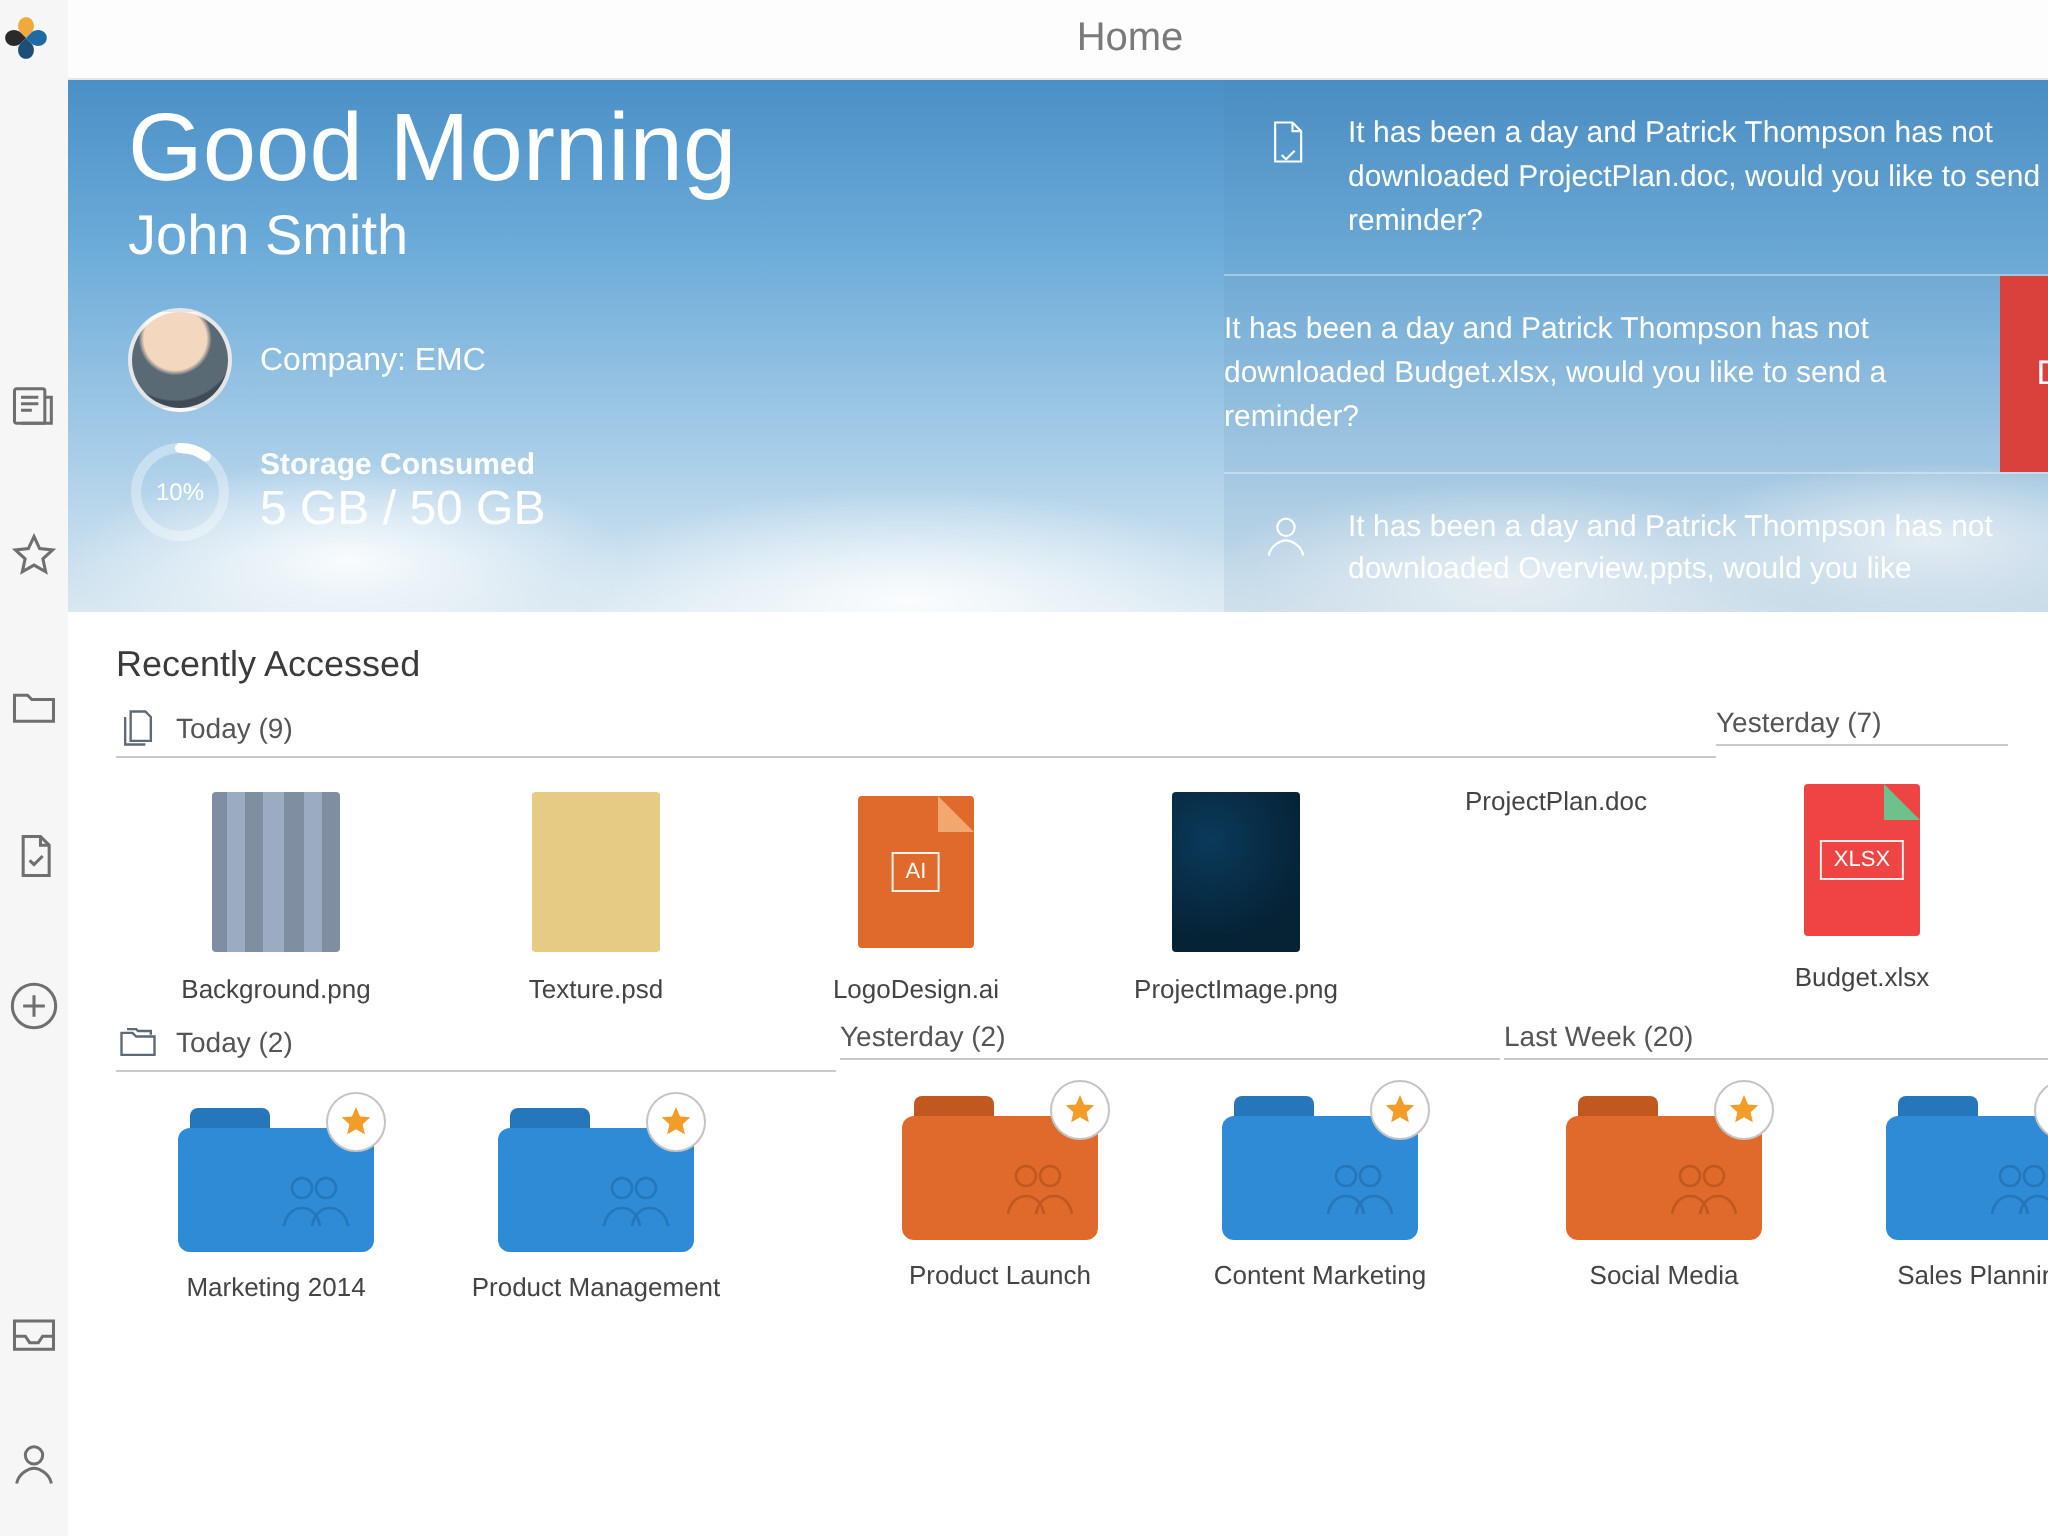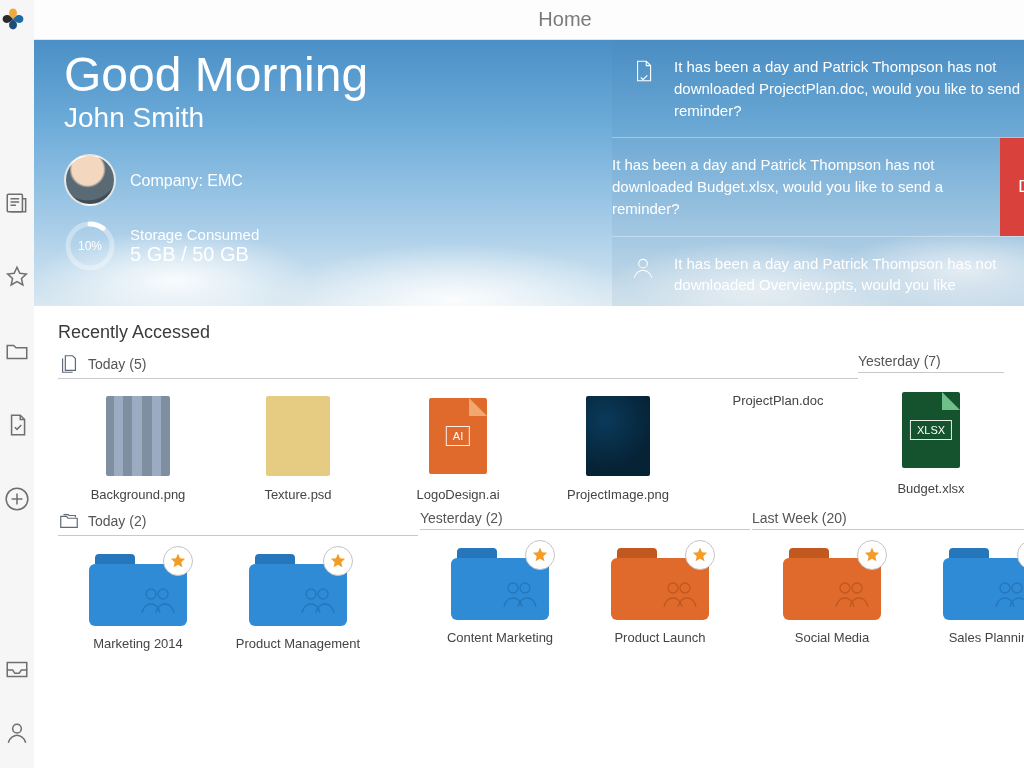--- a/index.html
+++ b/index.html
@@ -30,22 +30,22 @@
   .hero-inner { position: relative; z-index: 2; padding: 10px 0 0 30px; width: 450px; }
   .greeting { font-size: 48px; font-weight: 100; line-height: 1.05; }
   .username { font-size: 28px; font-weight: 200; margin-top: 2px; }
   .profile { display: flex; align-items: center; gap: 14px; margin-top: 20px; }
   .avatar { width: 52px; height: 52px; border-radius: 50%; background: radial-gradient(circle at 45% 28%, #f4d7bf 0 36%, #5a6a75 42% 70%, #3f4c55 72% 100%); border: 2px solid rgba(255,255,255,0.85); }
   .profile-lines { font-size: 16px; font-weight: 300; line-height: 1.35; }
   .storage-row { display: flex; align-items: center; gap: 14px; margin-top: 14px; }
   .gauge { width: 52px; height: 52px; position: relative; }
   .gauge svg { transform: rotate(-90deg); }
   .gauge-label { position: absolute; inset: 0; display: flex; align-items: center; justify-content: center; font-size: 12px; font-weight: 300; }
-  .storage-lines .lbl { font-size: 15px; font-weight: 400; }
-  .storage-lines .val { font-size: 20px; font-weight: 200; }
+  .storage-lines .lbl { font-size: 15px; font-weight: 700; }
+  .storage-lines .val { font-size: 24px; font-weight: 200; }
 
   
   .notices { position: absolute; top: 0; right: 0; width: 484px; z-index: 3; }
   .notice { display: flex; align-items: flex-start; gap: 18px; padding: 16px 20px 16px 18px; border-bottom: 1px solid rgba(255,255,255,0.35); background: rgba(80,130,170,0.10); font-size: 15px; font-weight: 300; line-height: 1.45; }
   .notice:last-child { border-bottom: none; }
   .notice-text { flex: 1; }
   .notice svg { width: 26px; height: 26px; stroke: #fff; fill: none; margin-top: 2px; flex-shrink: 0; }
   .notice.middle { position: relative; padding-left: 0; }
   .notice.middle .notice-text { padding-left: 0; }
   .dismiss { position: absolute; top: 0; right: 0; bottom: 0; width: 96px; background: #d9413c; display: flex; align-items: center; justify-content: center; font-size: 17px; }
@@ -201,21 +201,21 @@
     <div class="body">
       <div class="section-title">Recently Accessed</div>
 
       <div class="files-row">
         <div class="group today-files">
           <div class="group-header">
             <svg viewBox="0 0 24 24">
                 <path d="M8 3h8l3 3v13H8z"></path>
                 <path d="M5 6v15h11"></path>
               </svg>
-            <span>Today (5)</span>
+            <span>Today (9)</span>
           </div>
           <div class="items" id="files-today">
               <div class="item">
                 <div class="thumb">
                   <div class="img-thumb" style="background: linear-gradient(90deg, rgb(127, 142, 160) 0px, rgb(127, 142, 160) 12%, rgb(154, 171, 194) 12%, rgb(154, 171, 194) 26%, rgb(127, 142, 160) 26%, rgb(127, 142, 160) 40%, rgb(154, 171, 194) 40%, rgb(154, 171, 194) 56%, rgb(127, 142, 160) 56%, rgb(127, 142, 160) 72%, rgb(154, 171, 194) 72%, rgb(154, 171, 194) 86%, rgb(127, 142, 160) 86%, rgb(127, 142, 160) 100%);"></div>
                 </div>
                 <div class="label">Background.png</div>
               </div>
               <div class="item">
                 <div class="thumb">
@@ -243,21 +243,21 @@
               </div>
             </div>
         </div>
         <div class="group yesterday-files">
           <div class="group-header">
             <span>Yesterday (7)</span>
           </div>
           <div class="items" id="files-yesterday">
               <div class="item">
                 <div class="thumb">
-                  <div class="file-doc" style="background: #14532d;">
+                  <div class="file-doc" style="background: #ef4444;">
                     <div class="fold" style="background: rgb(111, 193, 140);"></div>
                     <div class="tag">XLSX</div>
                   </div>
                 </div>
                 <div class="label">Budget.xlsx</div>
               </div>
             </div>
         </div>
       </div>
 
@@ -318,60 +318,60 @@
             </div>
         </div>
         <div class="group yesterday-folders">
           <div class="group-header">
             <span>Yesterday (2)</span>
           </div>
           <div class="items" id="folders-yesterday">
               <div class="item">
                 <div class="thumb">
                   <div class="folder-thumb">
+                    <div class="folder-tab" style="background: rgb(192, 88, 32);"></div>
+                    <div class="folder-body" style="background: rgb(224, 106, 43);"></div>
+                    <div class="folder-glyph"><svg viewBox="0 0 36 30">
+                        <g stroke="#c05820">
+                          <circle cx="12" cy="9" r="5"></circle>
+                          <path d="M3 28c1-6 5-9 9-9s8 3 9 9"></path>
+                          <circle cx="24" cy="9" r="5"></circle>
+                          <path d="M17 28c1-6 5-9 9-9s8 3 9 9"></path>
+                        </g>
+                      </svg></div>
+                    <div class="folder-star">
+                      <svg viewBox="0 0 24 24">
+                        <path d="M12 2l2.7 6.3 6.8.6-5.1 4.6 1.5 6.7L12 16.9 6.1 20.2l1.5-6.7L2.5 8.9l6.8-.6z"></path>
+                      </svg>
+                    </div>
+                  </div>
+                </div>
+                <div class="label">Product Launch</div>
+              </div>
+              <div class="item">
+                <div class="thumb">
+                  <div class="folder-thumb">
                     <div class="folder-tab" style="background: rgb(37, 118, 186);"></div>
                     <div class="folder-body" style="background: rgb(47, 139, 214);"></div>
                     <div class="folder-glyph"><svg viewBox="0 0 36 30">
                         <g stroke="#2576ba">
                           <circle cx="12" cy="9" r="5"></circle>
                           <path d="M3 28c1-6 5-9 9-9s8 3 9 9"></path>
                           <circle cx="24" cy="9" r="5"></circle>
                           <path d="M17 28c1-6 5-9 9-9s8 3 9 9"></path>
                         </g>
                       </svg></div>
                     <div class="folder-star">
                       <svg viewBox="0 0 24 24">
                         <path d="M12 2l2.7 6.3 6.8.6-5.1 4.6 1.5 6.7L12 16.9 6.1 20.2l1.5-6.7L2.5 8.9l6.8-.6z"></path>
                       </svg>
                     </div>
                   </div>
                 </div>
                 <div class="label">Content Marketing</div>
-              </div>
-              <div class="item">
-                <div class="thumb">
-                  <div class="folder-thumb">
-                    <div class="folder-tab" style="background: rgb(192, 88, 32);"></div>
-                    <div class="folder-body" style="background: rgb(224, 106, 43);"></div>
-                    <div class="folder-glyph"><svg viewBox="0 0 36 30">
-                        <g stroke="#c05820">
-                          <circle cx="12" cy="9" r="5"></circle>
-                          <path d="M3 28c1-6 5-9 9-9s8 3 9 9"></path>
-                          <circle cx="24" cy="9" r="5"></circle>
-                          <path d="M17 28c1-6 5-9 9-9s8 3 9 9"></path>
-                        </g>
-                      </svg></div>
-                    <div class="folder-star">
-                      <svg viewBox="0 0 24 24">
-                        <path d="M12 2l2.7 6.3 6.8.6-5.1 4.6 1.5 6.7L12 16.9 6.1 20.2l1.5-6.7L2.5 8.9l6.8-.6z"></path>
-                      </svg>
-                    </div>
-                  </div>
-                </div>
-                <div class="label">Product Launch</div>
               </div>
             </div>
         </div>
         <div class="group lastweek-folders">
           <div class="group-header">
             <span>Last Week (20)</span>
           </div>
           <div class="items" id="folders-lastweek">
               <div class="item">
                 <div class="thumb">

